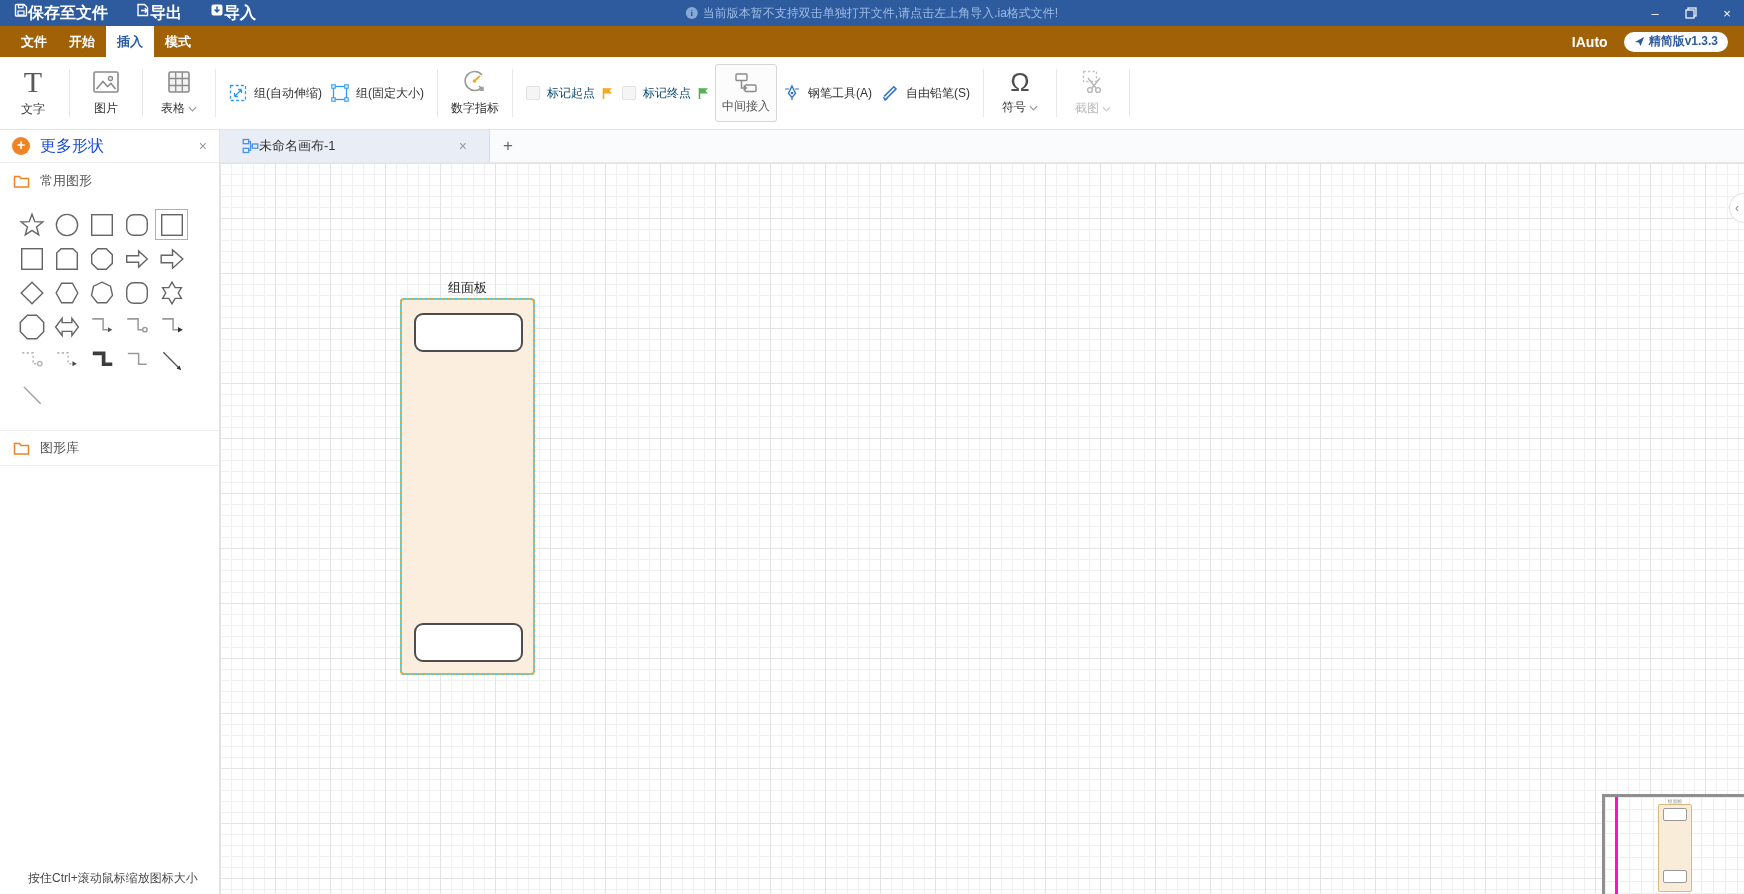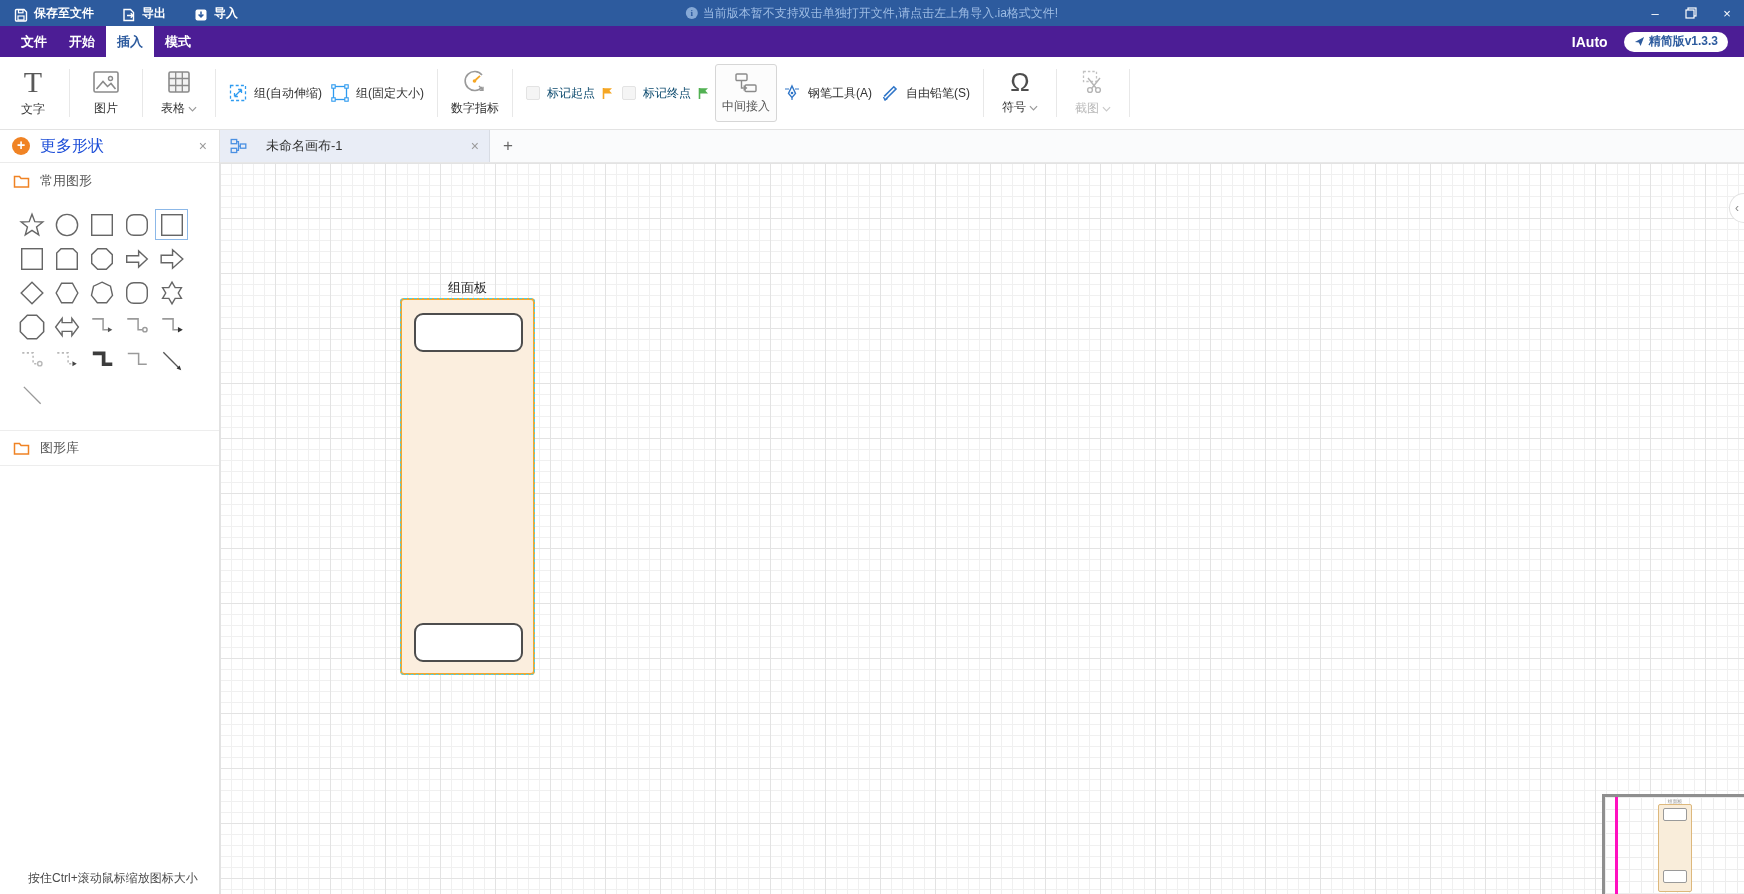--- a/index.html
+++ b/index.html
@@ -3,30 +3,30 @@
 <meta charset="utf-8">
 <style>
   * { margin:0; padding:0; box-sizing:border-box; }
   html,body { width:1744px; height:894px; overflow:hidden; }
   body { font-family:"Liberation Sans", sans-serif; }
   .app { position:relative; width:1744px; height:894px; background:#fff; }
 
   
   .titlebar { height:26px; background:#2d5b9e; display:flex; align-items:center; position:relative; color:#fff; }
   .tb-actions { display:flex; gap:28px; padding-left:14px; }
-  .tb-action { display:flex; align-items:flex-end; gap:6px; font-size:12px; font-weight:bold; cursor:default; }
+  .tb-action { display:flex; align-items:flex-start; font-size:16px; font-weight:bold; cursor:default; }
   .tb-notice { position:absolute; left:50%; transform:translateX(-50%); display:flex; align-items:center; gap:5px;
                color:#9dbce4; font-size:12px; white-space:nowrap; }
   .info-dot { width:12px; height:12px; border-radius:50%; background:#86a9d6; color:#2d5b9e; font-size:9px;
               line-height:12px; text-align:center; font-weight:bold; font-family:"Liberation Serif", serif; }
   .win-controls { position:absolute; right:10px; top:0; height:26px; display:flex; align-items:center; gap:22px; }
   .win-btn { width:14px; height:14px; display:flex; align-items:center; justify-content:center; font-size:13px; color:#fff; }
 
   
-  .menubar { height:31px; background:#4c1d95; display:flex; align-items:stretch; position:relative; }
+  .menubar { height:31px; background:#a16207; display:flex; align-items:stretch; position:relative; }
   .menu-tabs { display:flex; padding-left:10px; }
   .menu-tab { width:48px; display:flex; align-items:center; justify-content:center; font-size:13px; color:#fff; font-weight:bold; }
   .menu-tab.active { background:#fff; color:#2d5b9e; }
   .menu-right { position:absolute; right:16px; top:0; height:31px; display:flex; align-items:center; gap:16px; }
   .brand { color:#fff; font-size:14px; font-weight:bold; }
   .version-badge { background:#fff; color:#2d5b9e; font-size:12px; border-radius:10px; height:20px;
                    display:flex; align-items:center; gap:4px; padding:0 10px; font-weight:bold; }
 
   
   .toolbar { height:73px; background:#fff; border-bottom:1px solid #e3e3e3; display:flex; align-items:center; padding-left:4px; }
@@ -56,21 +56,21 @@
   .shape-grid { display:grid; grid-template-columns:repeat(5, 35px); row-gap:3px; column-gap:0; padding:10px 0 6px 15px; }
   .shape-cell { width:33px; height:31px; display:flex; align-items:center; justify-content:center; border:1px solid transparent; }
   .shape-cell.selected { border:1px solid #8cb8e8; }
   .lib-section { border-top:1px solid #ededed; border-bottom:1px solid #ededed; margin-top:14px; }
   .status-hint { position:absolute; left:28px; bottom:7px; font-size:12px; color:#4a4a4a; white-space:nowrap; }
 
   
   .content { flex:1; display:flex; flex-direction:column; min-width:0; }
   .tabbar { height:33px; background:#fafbfc; border-bottom:1px solid #e7e7e7; display:flex; align-items:stretch; }
   .canvas-tab { width:270px; background:#e9edf6; border-right:1px solid #d8dce4; display:flex; align-items:center;
-                gap:19px; padding:0 10px; font-size:13px; color:#333; }
+                gap:0; padding:0 22px; font-size:13px; color:#333; }
   .canvas-tab .ttl { flex:1; }
   .add-tab { width:36px; display:flex; align-items:center; justify-content:center; font-size:17px; color:#666; }
 
   
   .canvas { position:relative; flex:1; overflow:hidden; background-color:#ffffff;
     background-image:
       linear-gradient(#e3e3e3 1px, transparent 1px),
       linear-gradient(90deg, #e3e3e3 1px, transparent 1px),
       linear-gradient(#f0f0f0 1px, transparent 1px),
       linear-gradient(90deg, #f0f0f0 1px, transparent 1px);

